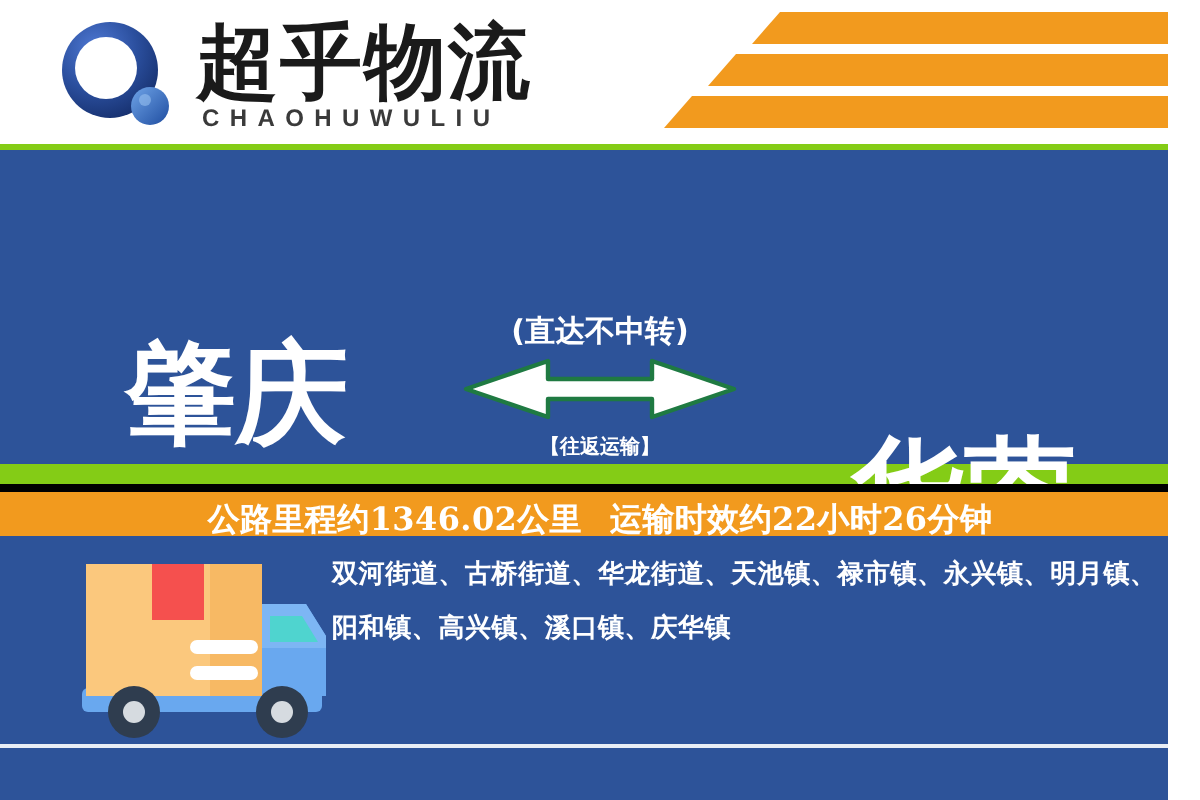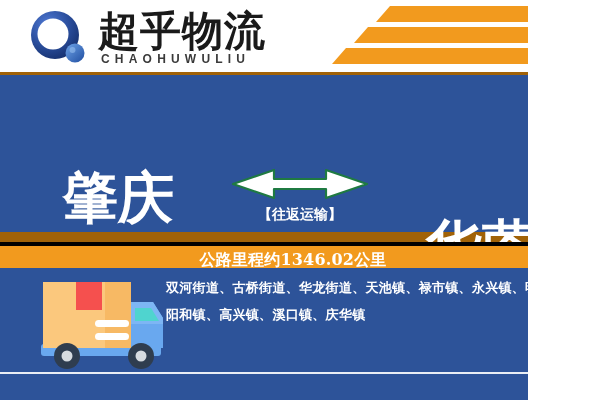--- a/index.html
+++ b/index.html
@@ -5,24 +5,24 @@
   html, body {
     margin: 0;
     padding: 0;
     background: #ffffff;
   }
   body {
     font-family: "Liberation Sans", sans-serif;
   }
   .banner {
     position: relative;
-    width: 528px;
+    width: 584px;
     height: 400px;
     overflow: hidden;
-    background: #a16207;
+    background: #84cc16;
   }
 
   
   .header {
     position: absolute;
     left: 0; top: 0;
     width: 600px;
     height: 72px;
     background: #ffffff;
     overflow: hidden;
@@ -94,21 +94,21 @@
     font-family: "DejaVu Sans", sans-serif;
     font-size: 15px;
     font-weight: bold;
     color: #ffffff;
     line-height: 18px;
     white-space: nowrap;
     margin-bottom: 3px;
   }
   .arrow-caption-bottom {
     font-family: "DejaVu Sans", sans-serif;
-    font-size: 14px;
+    font-size: 10px;
     font-weight: bold;
     color: #ffffff;
     line-height: 18px;
     white-space: nowrap;
     margin-top: 4px;
   }
   .arrow-svg { display: block; margin: 0 auto; }
 
   
   .infobar {
@@ -207,34 +207,36 @@
         <polygon points="58,21 290,21 290,37 44,37" fill="#f29a1e"></polygon>
         <polygon points="36,42 290,42 290,58 22,58" fill="#f29a1e"></polygon>
       </svg>
     </div>
   </div>
 
   <div class="route">
     <div class="city city-origin">肇庆</div>
 
     <div class="arrow-block">
+      <div class="arrow-caption-top">(直达不中转)</div>
       <div>
         <svg class="arrow-svg" width="140" height="34" viewBox="0 0 140 34">
           <path d="M 3 17 L 44 3 L 44 12 L 96 12 L 96 3 L 137 17 L 96 31 L 96 22 L 44 22 L 44 31 Z" fill="#ffffff" stroke="#1f7a42" stroke-width="2.2" stroke-linejoin="round"></path>
         </svg>
       </div>
       <div class="arrow-caption-bottom">【往返运输】</div>
     </div>
 
     <div class="city city-dest">华蓥</div>
   </div>
 
   <div class="infobar">
     <span class="infobar-text">公路里程约1346.02公里</span>
     <span class="infobar-gap"></span>
+    <span class="infobar-text">运输时效约22小时26分钟</span>
   </div>
 
   <div class="coverage">
 
     <div class="truck">
       <svg width="140" height="102" viewBox="0 0 140 102">
 
         <rect x="14" y="68" width="120" height="12" rx="3" fill="#69a8ef"></rect>
 
         <rect x="16" y="6" width="88" height="66" fill="#fbc87d"></rect>

